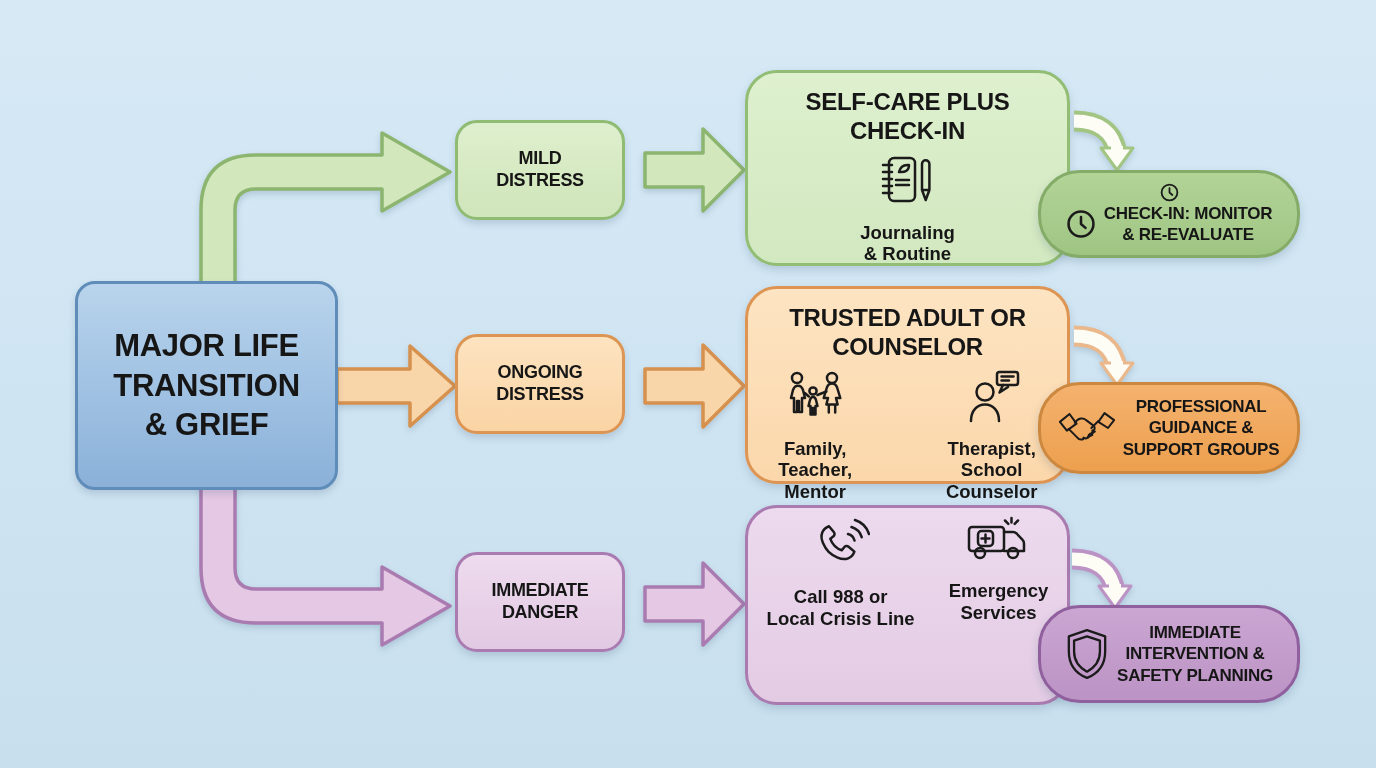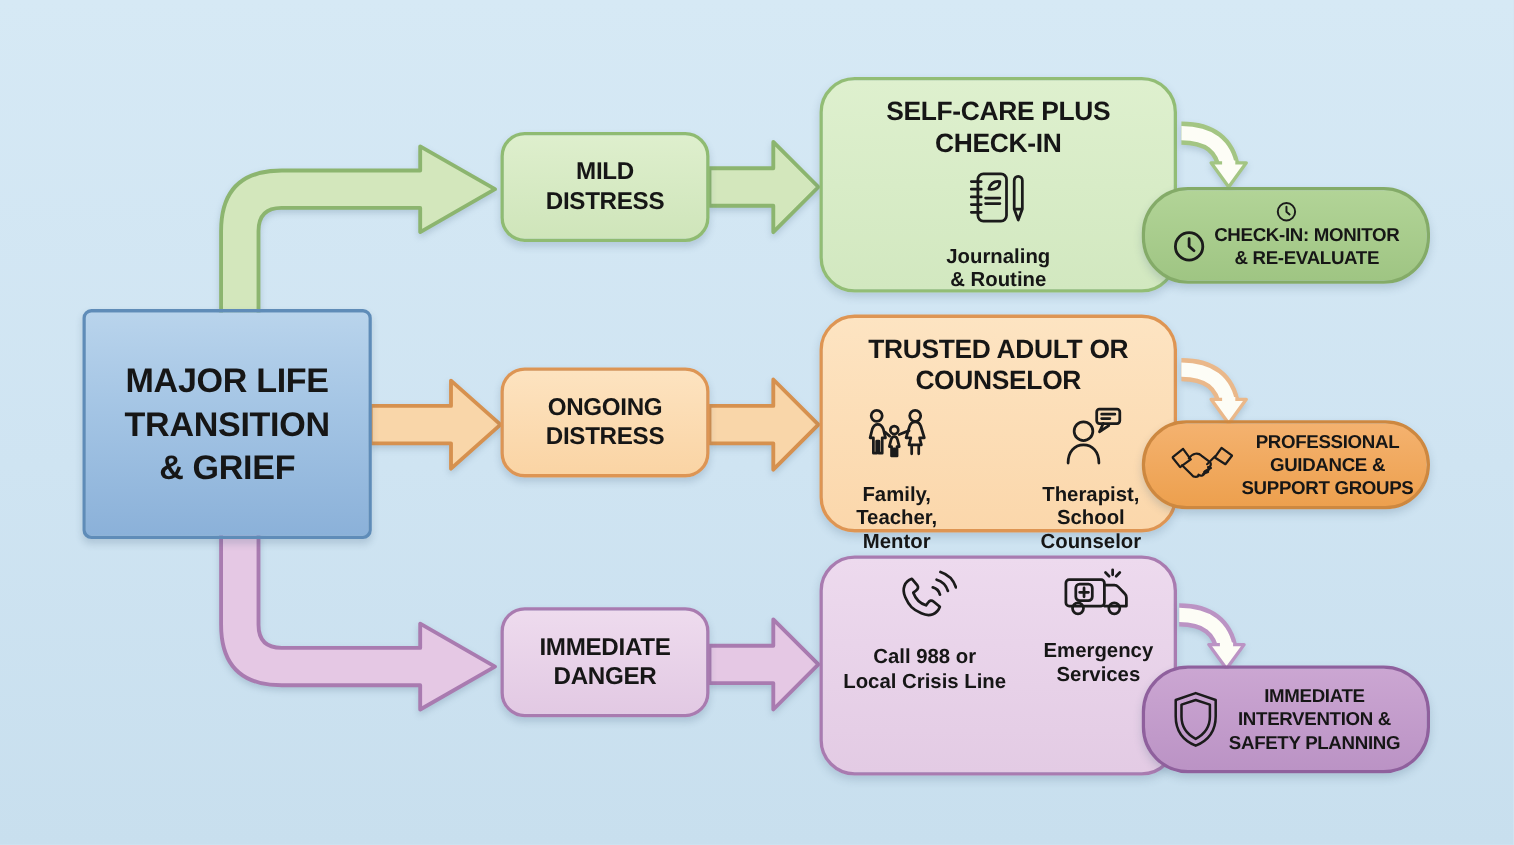--- a/index.html
+++ b/index.html
@@ -9,24 +9,24 @@
     font-family:"Liberation Sans",sans-serif;color:#161616;
   }
   .abs{position:absolute;}
   svg{display:block;}
   .shadow{filter:drop-shadow(0 3px 3px rgba(60,90,120,.22));}
 
   
   .box{position:absolute;box-sizing:border-box;display:flex;align-items:center;justify-content:center;
        text-align:center;font-weight:700;white-space:pre-line;
        box-shadow:0 4px 7px rgba(60,90,120,.20);}
-  #main-node{left:75px;top:281px;width:263px;height:209px;border-radius:8px;
+  #main-node{left:75px;top:281px;width:263px;height:209px;border-radius:20px;
       border:3.5px solid #5f8cb8;background:linear-gradient(180deg,#b9d4ec 0%,#a3c4e4 45%,#8bb1d9 100%);
       font-size:31px;line-height:1.28;letter-spacing:-0.3px;z-index:6;}
-  .cond-box{left:455px;width:190px;height:100px;border-radius:22px;font-size:22px;line-height:1.22;
+  .cond-box{left:455px;width:170px;height:100px;border-radius:22px;font-size:18px;line-height:1.22;
       letter-spacing:-0.3px;z-index:3;}
   .cond-green{top:120px;border:3px solid #8fbb72;background:linear-gradient(180deg,#deefcd,#cfe5ba);}
   .cond-orange{top:334px;border:3px solid #dd9554;background:linear-gradient(180deg,#fde3c0,#fad4a4);}
   .cond-purple{top:552px;border:3px solid #a97bb0;background:linear-gradient(180deg,#eedbee,#e2c9e3);}
 
   .big-box{position:absolute;left:745px;width:325px;box-sizing:border-box;border-radius:32px;
       display:flex;flex-direction:column;align-items:center;z-index:3;
       box-shadow:0 4px 8px rgba(60,90,120,.20);}
   .big-green{top:70px;height:196px;border:3px solid #92bd75;background:linear-gradient(180deg,#def0ce 0%,#d2e8c0 100%);}
   .big-orange{top:286px;height:198px;border:3px solid #de9553;background:linear-gradient(180deg,#fde4c2 0%,#fbd7ab 100%);}
@@ -34,21 +34,21 @@
   .big-title{font-weight:700;font-size:24px;line-height:1.22;letter-spacing:-0.3px;text-align:center;
       white-space:pre-line;margin-top:14px;}
   .opts{display:flex;justify-content:center;align-items:flex-start;gap:34px;margin-top:8px;}
   .opt{display:flex;flex-direction:column;align-items:center;gap:14px;}
   .caption{font-size:18.5px;font-weight:600;line-height:1.18;text-align:center;white-space:pre-line;}
 
   .result-box{position:absolute;left:1038px;width:262px;box-sizing:border-box;border-radius:42px;
       display:flex;flex-direction:column;align-items:center;justify-content:center;z-index:5;
       box-shadow:0 4px 8px rgba(60,90,120,.22);}
   .res-green{top:170px;height:88px;border:3px solid #84ab68;background:linear-gradient(180deg,#b2d497,#9fc583);}
-  .res-orange{top:382px;height:81px;border:3px solid #cd8840;background:linear-gradient(180deg,#f4b26f,#eda04e);align-items:flex-end;}
+  .res-orange{top:382px;height:92px;border:3px solid #cd8840;background:linear-gradient(180deg,#f4b26f,#eda04e);}
   .res-purple{top:605px;height:98px;border:3px solid #8f609d;background:linear-gradient(180deg,#cba6d2,#bb93c5);}
   .rb-row{display:flex;align-items:center;gap:8px;padding:0 12px;}
   .result-text{font-weight:700;font-size:17px;line-height:1.24;letter-spacing:-0.3px;
       text-align:center;white-space:pre-line;}
 
   
   .arr-green{fill:#d3e7bc;stroke:#8cb56f;}
   .arr-orange{fill:#f9d6a9;stroke:#d6914f;}
   .arr-purple{fill:#e5c8e4;stroke:#a97bb0;}
   .arr{stroke-width:3.5;stroke-linejoin:round;}

